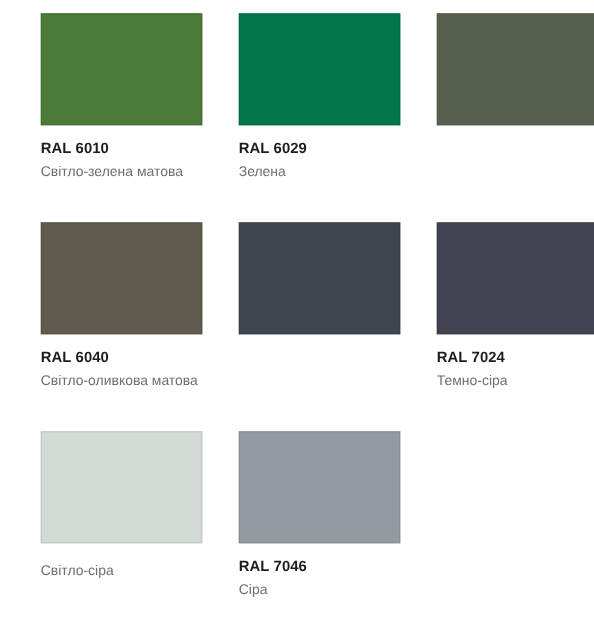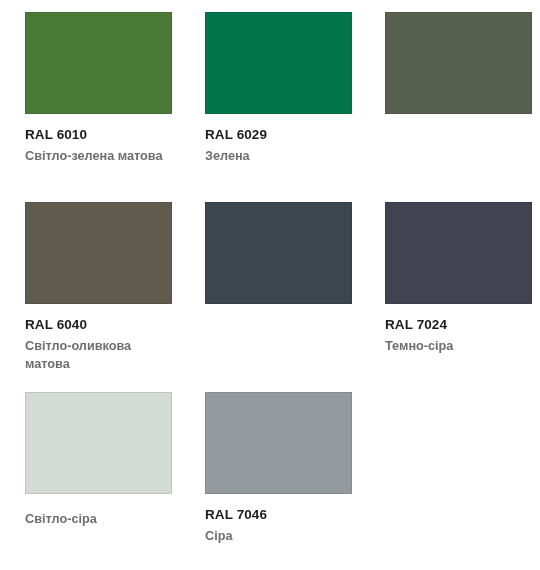--- a/index.html
+++ b/index.html
@@ -15,20 +15,21 @@
     overflow: hidden;
   }
 
   #palette-grid {
     display: grid;
     grid-template-columns: repeat(3, 180px);
     grid-template-rows: repeat(3, 190px);
     width: 540px;
     height: 570px;
     box-sizing: border-box;
+    padding-left: 12px;
   }
 
   .swatch-card {
     position: relative;
     box-sizing: border-box;
     padding: 12px 8px 0 25px;
   }
 
   .swatch-chip {
     width: 147px;
@@ -45,21 +46,21 @@
     font-size: 13.5px;
     font-weight: bold;
     color: #1d1d1d;
     letter-spacing: 0.1px;
     line-height: 1.25;
     white-space: nowrap;
   }
 
   .swatch-desc {
     font-size: 12.7px;
-    font-weight: bold;
+    font-weight: normal;
     color: #6e6e6e;
     line-height: 1.45;
     padding-top: 3px;
     max-width: 150px;
   }
 </style>
 </head>
 <body>
 
 <div id="palette-grid">

